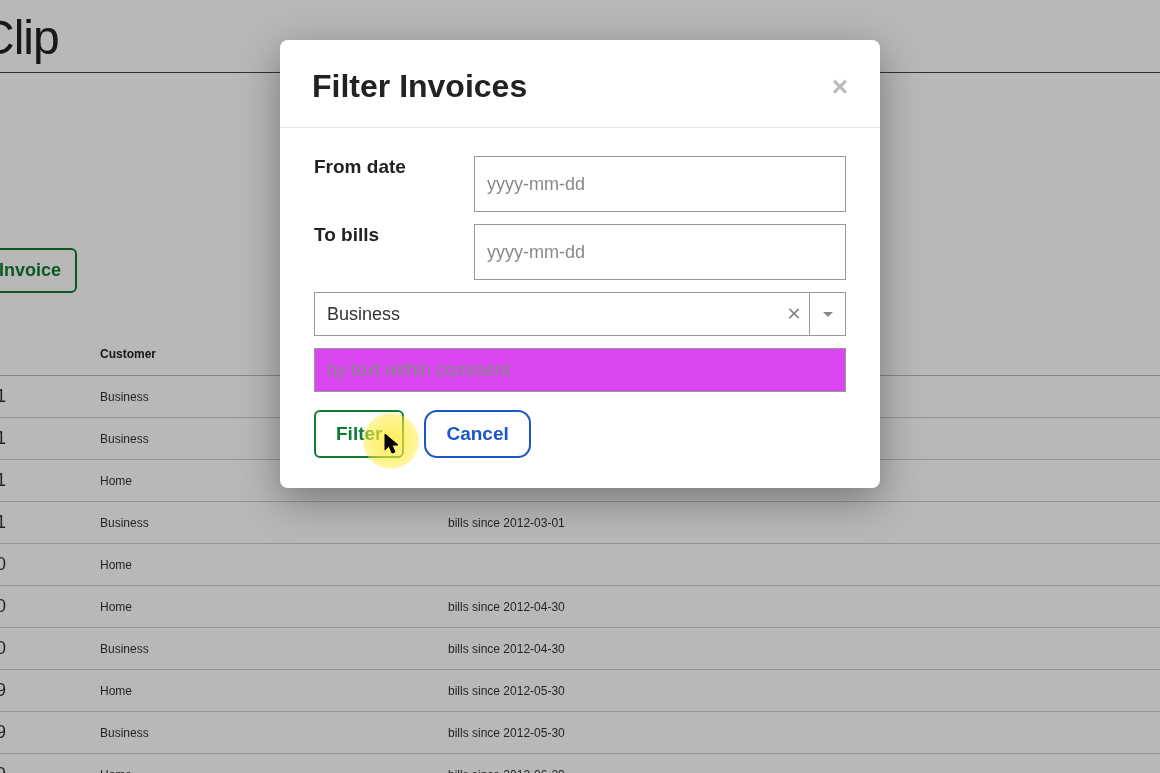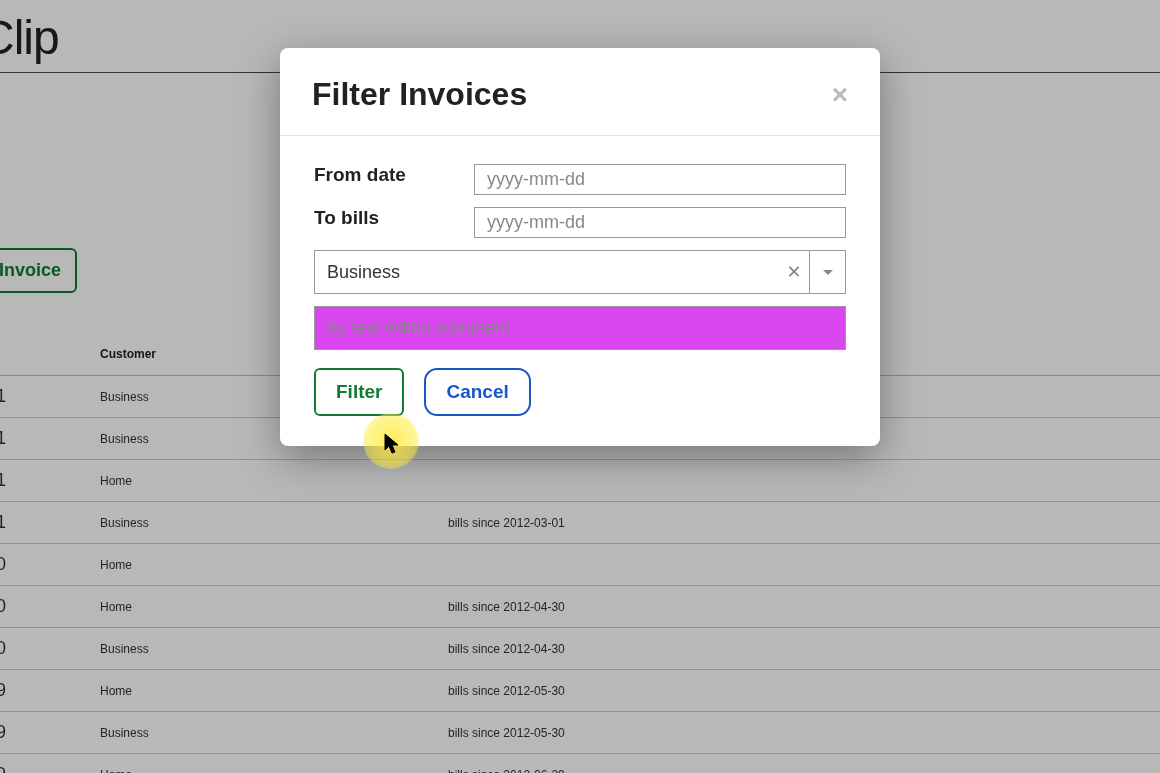--- a/index.html
+++ b/index.html
@@ -96,21 +96,21 @@
     .overlay {
       position: absolute;
       top: 0;
       left: 0;
       width: 1160px;
       height: 773px;
       background: rgba(0,0,0,0.28);
     }
     .modal {
       position: absolute;
-      top: 48px;
+      top: 40px;
       left: 280px;
       width: 600px;
       background: #fff;
       border-radius: 8px;
       box-shadow: 0 12px 40px rgba(0,0,0,0.35);
       padding: 0;
     }
     .modal-header {
       padding: 28px 32px 22px 32px;
       border-bottom: 1px solid #e5e5e5;
@@ -140,21 +140,21 @@
     }
     .form-label {
       width: 160px;
       font-size: 19px;
       font-weight: 600;
       color: #222;
     }
     .form-input {
       flex: 1;
       border: 1px solid #999;
-      height: 31px;
+      height: 56px;
       padding: 0 12px;
       font-size: 18px;
       color: #333;
       background: #fff;
     }
     .form-input::placeholder {
       color: #888;
     }
     .customer-select {
       display: flex;

